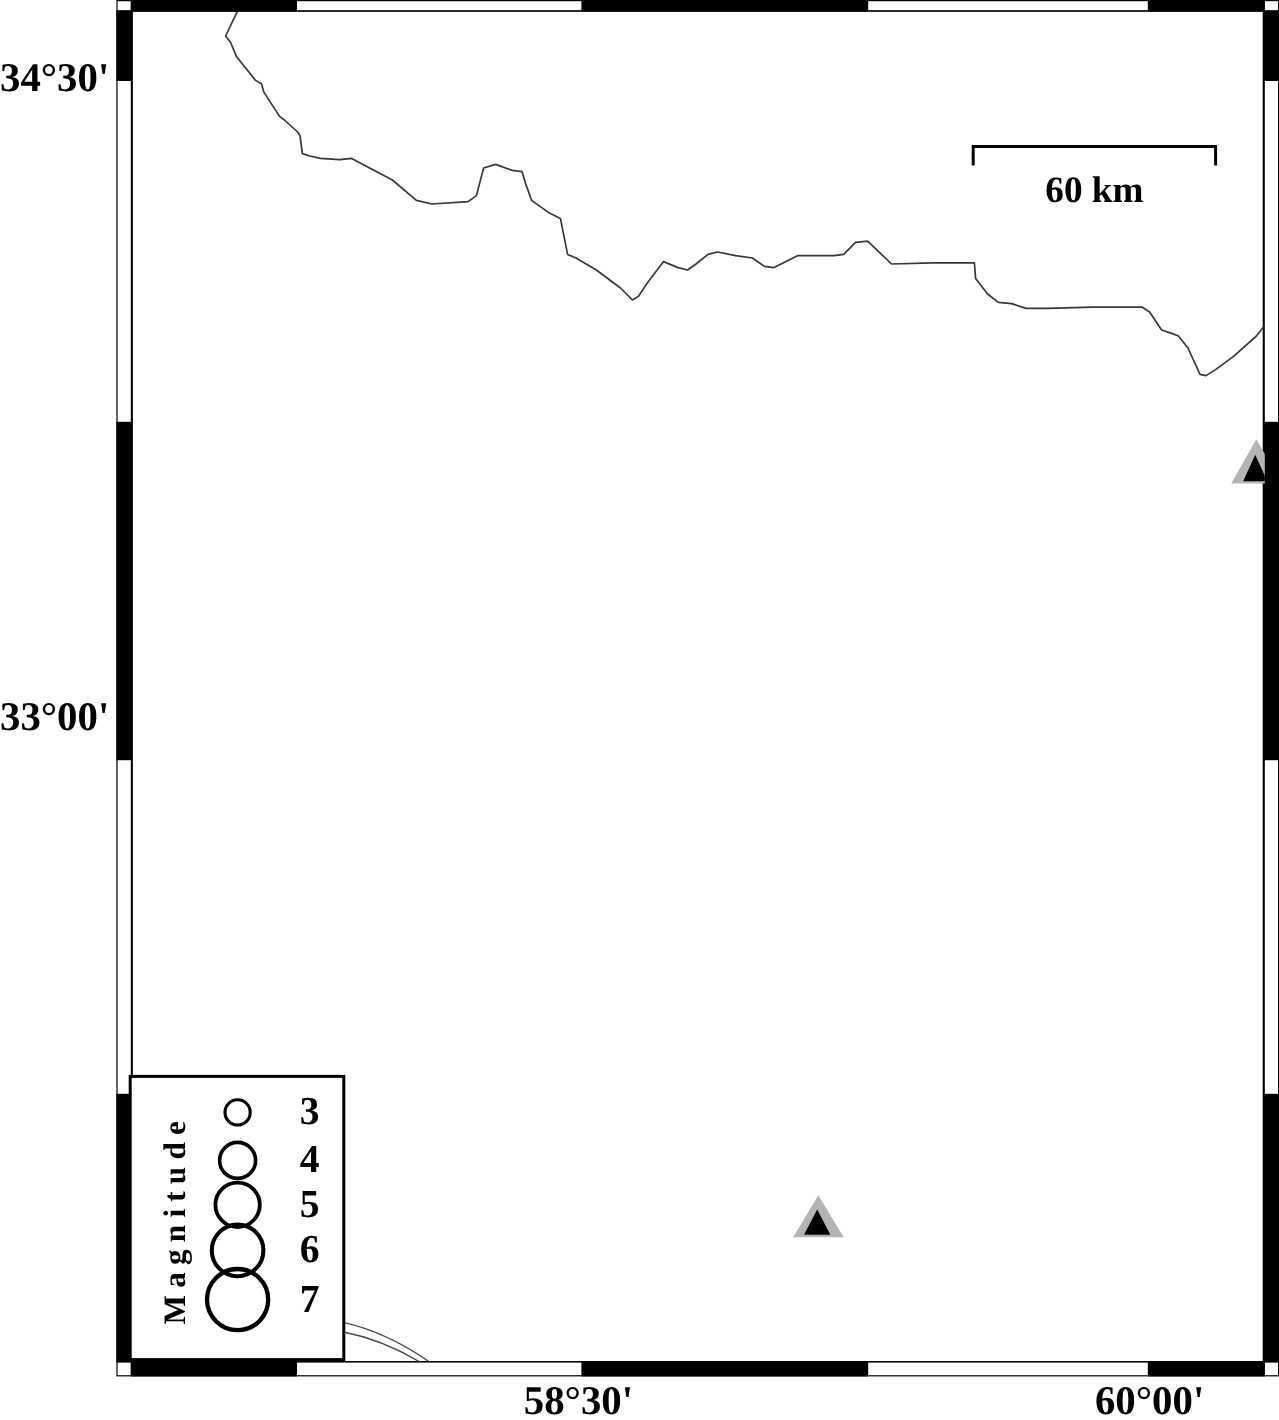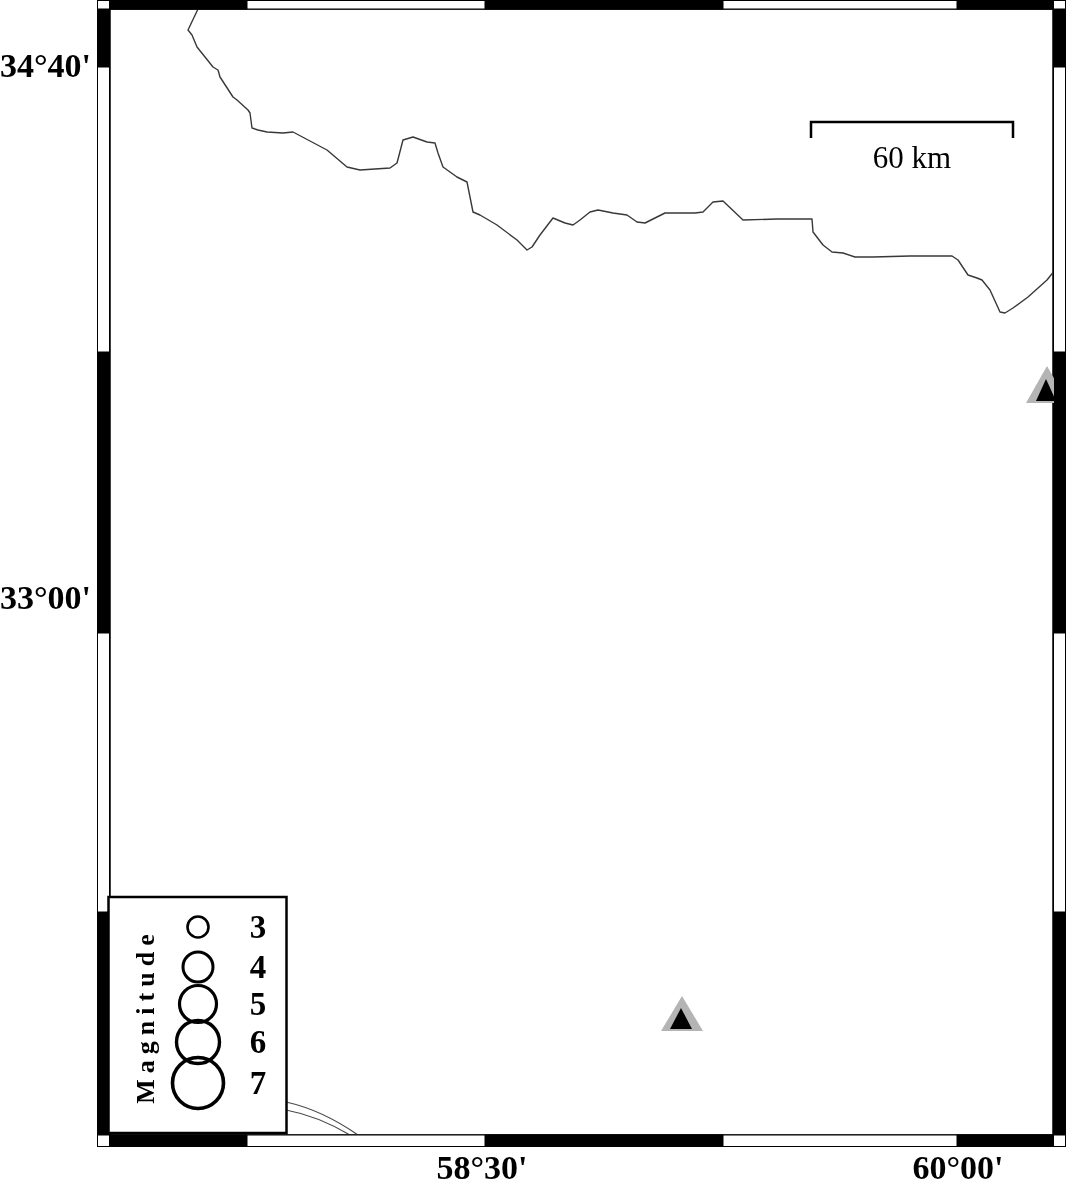--- a/index.html
+++ b/index.html
@@ -18,21 +18,21 @@
     font-weight:bold;
     font-size:34px;
     line-height:44px;
     white-space:nowrap;
   }
   .lat-label{left:0;width:89px;text-align:right;}
   .lon-label{transform:translateX(-50%);text-align:center;}
   .scale-label{
     position:absolute;
     color:#000;
-    font-weight:normal;
+    font-weight:bold;
     font-size:31px;
     line-height:38px;
     transform:translateX(-50%);
     white-space:nowrap;
   }
   .legend-title{
     position:absolute;
     left:36px;
     top:1002px;
     width:220px;
@@ -118,21 +118,21 @@
     <path fill="none" stroke="#000000" stroke-width="2.5" d="M811,138 L811,122 L1013,122 L1013,138"></path>
 
     <rect x="108.5" y="897" width="178" height="236" fill="#ffffff" stroke="#000000" stroke-width="2.5"></rect>
     <circle cx="198" fill="none" stroke="#000000" stroke-width="2.6" cy="927" r="10.5"></circle>
     <circle cx="198" fill="none" stroke="#000000" stroke-width="3" cy="967" r="15"></circle>
     <circle cx="198" fill="none" stroke="#000000" stroke-width="3.2" cy="1004" r="18.5"></circle>
     <circle cx="198" fill="none" stroke="#000000" stroke-width="3.4" cy="1042" r="21.5"></circle>
     <circle cx="198" fill="none" stroke="#000000" stroke-width="3.6" cy="1083" r="25.5"></circle>
   </svg>
 
-  <div class="map-label lat-label" style="top:44px;">34°40'</div>
+  <div class="map-label lat-label" style="top:44px;">34°30'</div>
   <div class="map-label lat-label" style="top:576px;">33°00'</div>
 
   <div class="map-label lon-label" style="left:482px;top:1146px;">58°30'</div>
   <div class="map-label lon-label" style="left:958px;top:1146px;">60°00'</div>
 
   <div class="scale-label" style="left:912px;top:139px;">60 km</div>
 
   <div class="legend-title">Magnitude</div>
   <div class="legend-number" style="top:906px;">3</div>
   <div class="legend-number" style="top:946px;">4</div>

